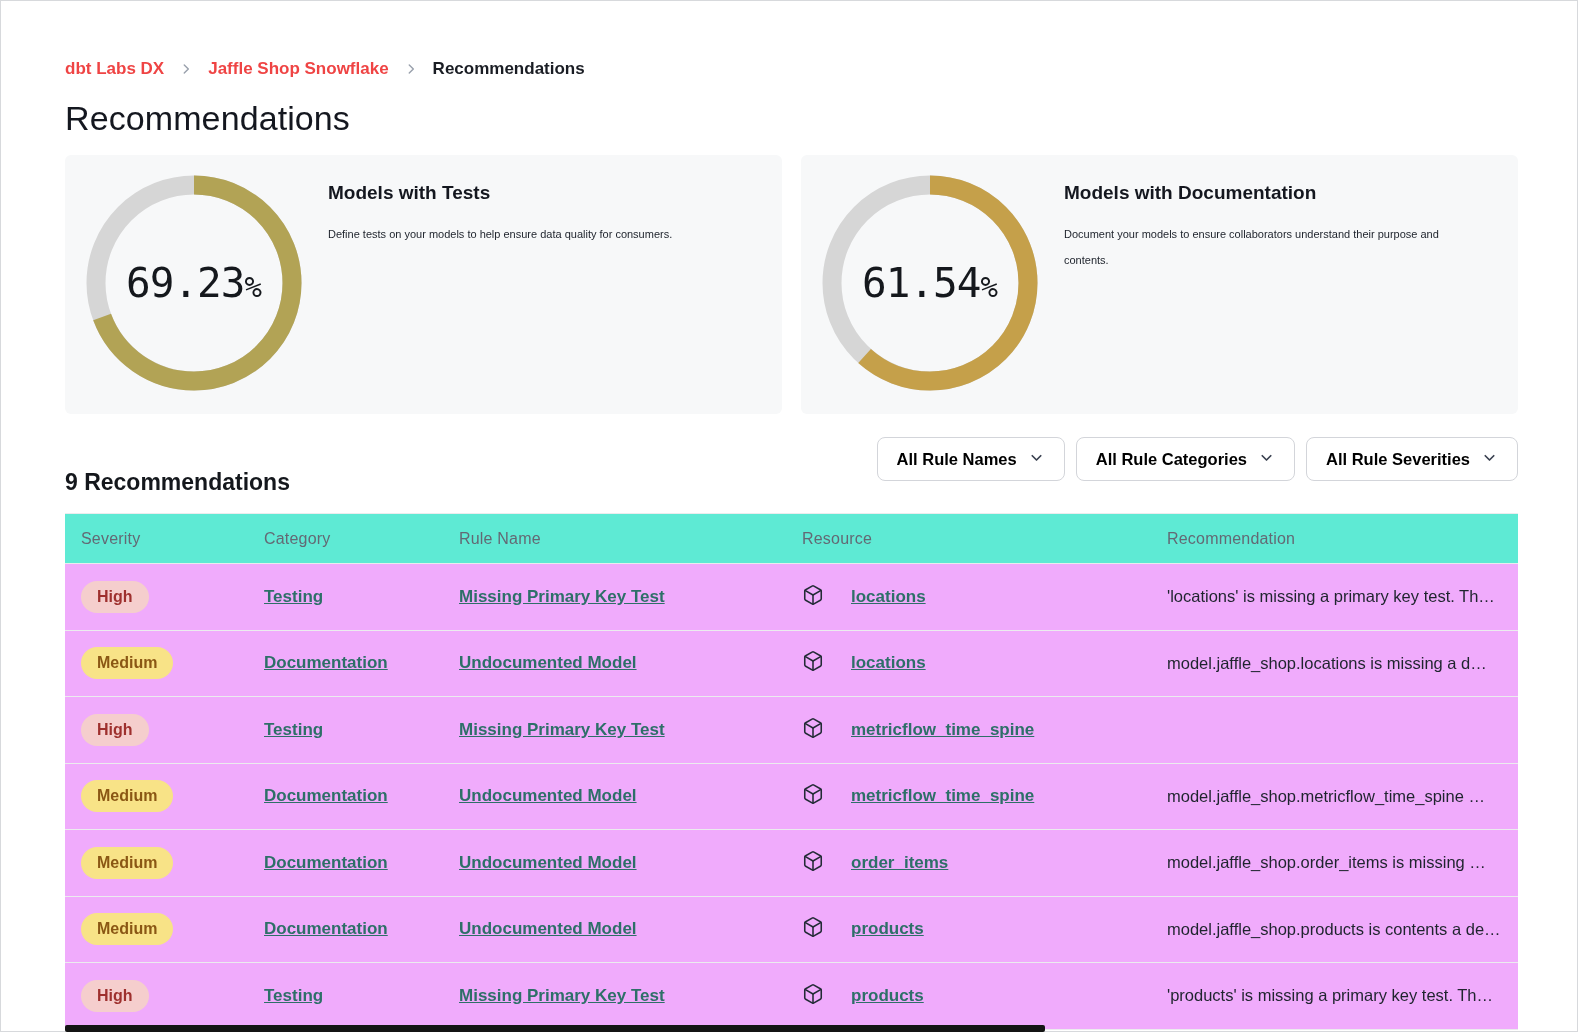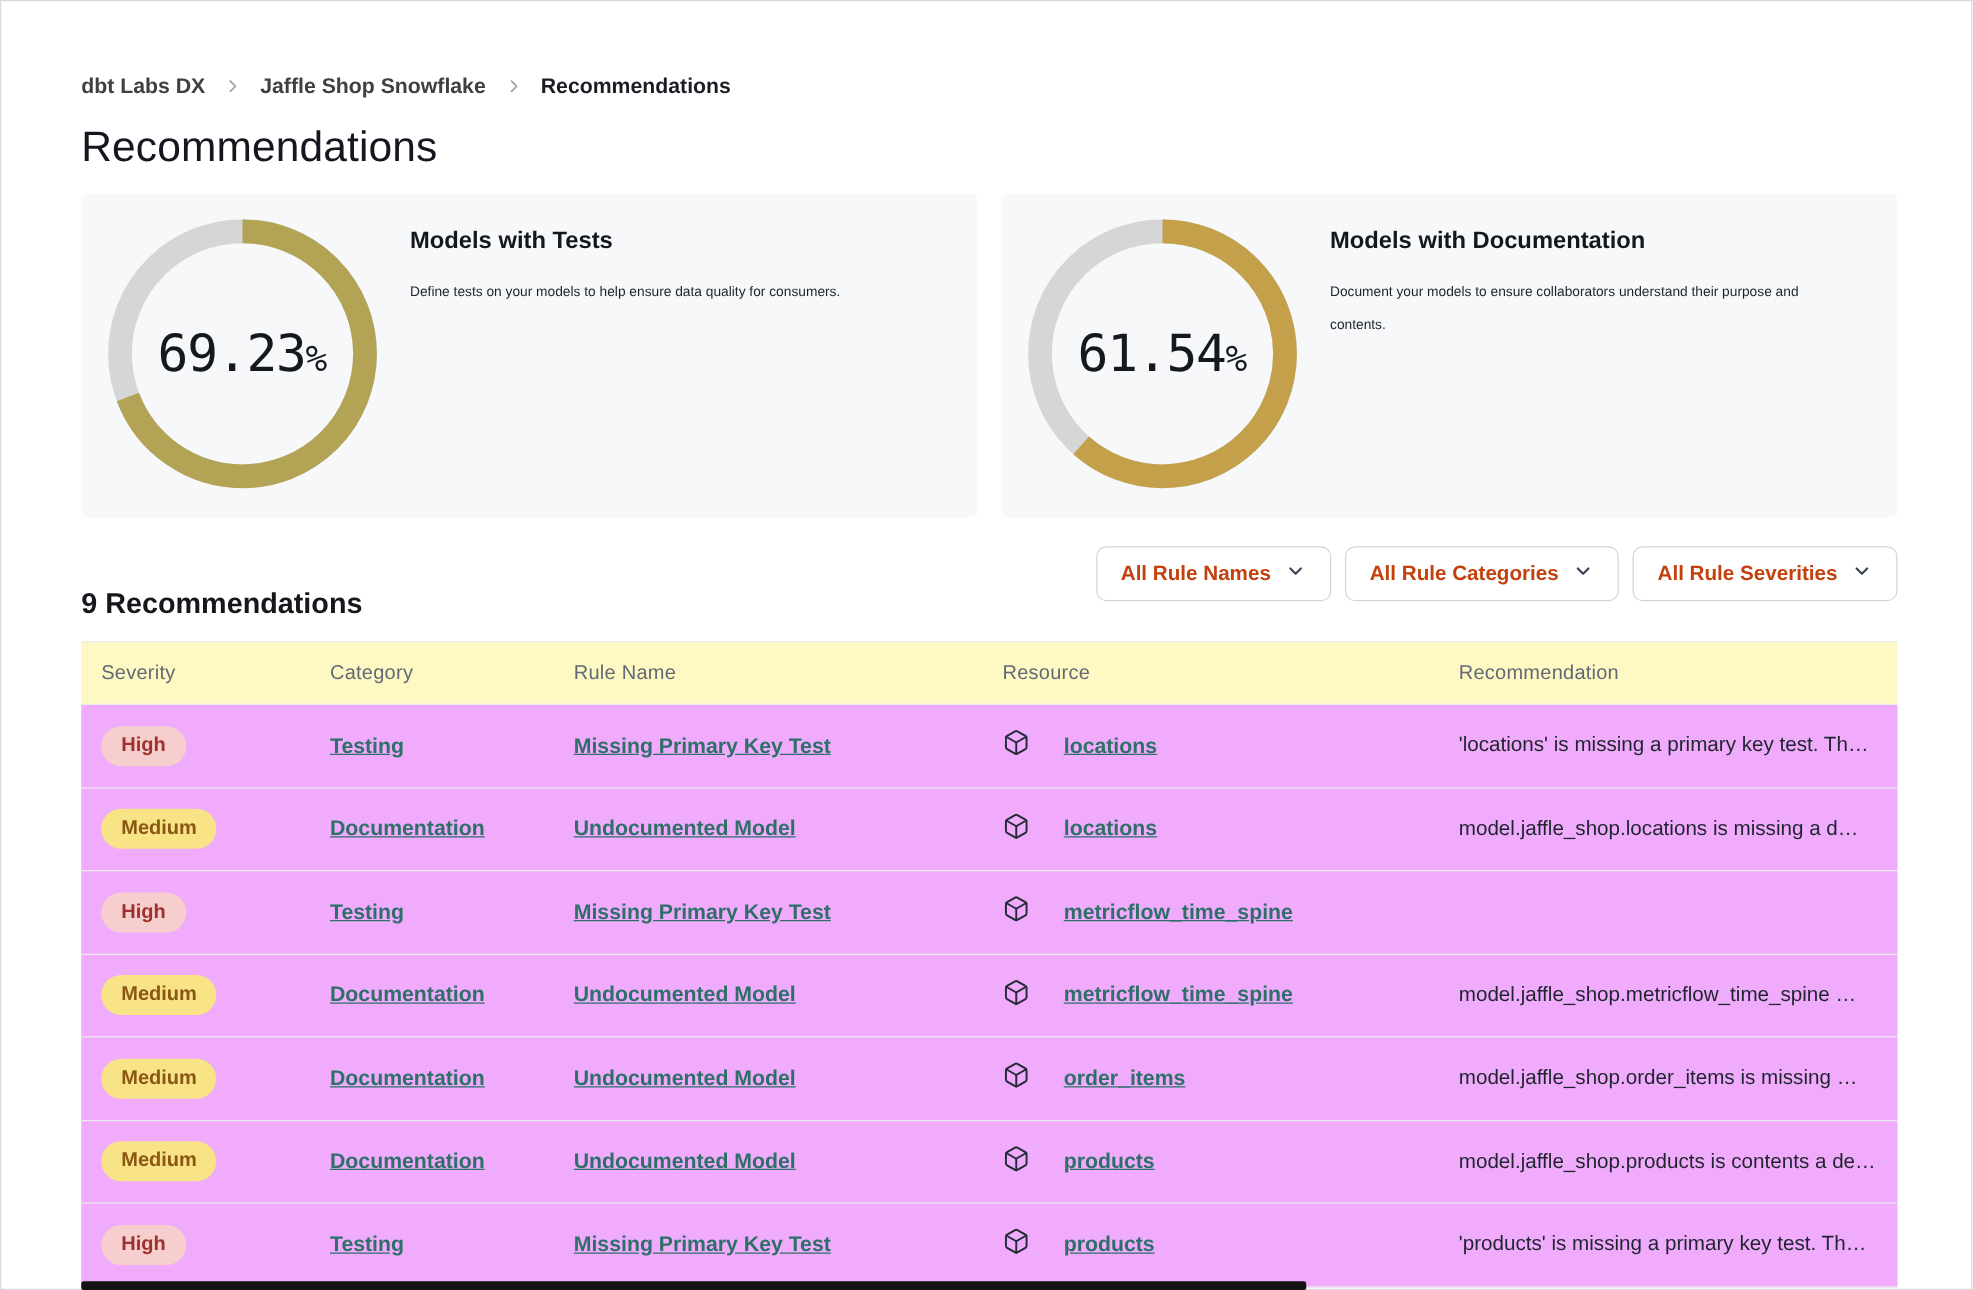--- a/index.html
+++ b/index.html
@@ -2,21 +2,21 @@
 <html><head>
 <meta charset="utf-8">
 <style>
   * { margin:0; padding:0; box-sizing:border-box; }
   html,body { width:1578px; height:1032px; background:#ffffff; }
   body { font-family:"Liberation Sans", sans-serif; color:#1a1f27; position:relative; overflow:hidden; }
   .viewport { position:absolute; inset:0; border:1px solid #d7d9dc; background:#fff; }
 
   
   .breadcrumb { position:absolute; left:64px; top:58px; display:flex; align-items:center; gap:15px; }
-  .crumb { font-size:17px; font-weight:700; color:#404040; cursor:pointer; }
+  .crumb { font-size:17px; font-weight:700; color:#ef4444; cursor:pointer; }
   .crumb.current { color:#1a1d24; cursor:default; }
   .sep-icon { display:inline-flex; }
 
   
   .page-title { position:absolute; left:64px; top:98px; font-size:34px; font-weight:500; color:#14171f; letter-spacing:.1px; }
 
   
   .cards { position:absolute; left:64px; top:154px; width:1453px; display:flex; gap:19px; }
   .card { flex:1; height:259px; background:#f7f8f9; border-radius:6px; display:flex; padding:20px 24px 20px 21px; gap:26px; }
   .donut { position:relative; width:216px; height:216px; flex:0 0 216px; }
@@ -30,26 +30,26 @@
   .card-text p { font-size:11px; line-height:26px; color:#1d222b; }
   .card:nth-child(1) .card-text p { max-width:500px; }
   .card:nth-child(2) .card-text p { max-width:398px; }
 
   
   .list-toolbar { position:absolute; left:64px; top:436px; width:1453px; display:flex; justify-content:space-between; align-items:center; height:44px; }
   .list-toolbar h2 { font-size:23px; font-weight:700; color:#14171c;margin-top:46px; }
   .filters { display:flex; gap:11px; }
   .filter-btn { height:44px; padding:0 19px; border-radius:8px; border:1px solid #d3d5da; background:#fff;
                 display:inline-flex; align-items:center; gap:11px; font-family:inherit;
-                font-size:16.5px; font-weight:600; color:#c2410c; cursor:pointer; }
+                font-size:16.5px; font-weight:600; color:#000000; cursor:pointer; }
 
   
   .table { position:absolute; left:64px; top:512px; width:1453px; }
   .thead, .trow { display:grid; grid-template-columns:183px 195px 343px 365px 1fr; align-items:center; }
-  .thead { height:51px; background:#fef9c3; border-top:1px solid #ebecee; border-bottom:1px solid #ebecee;
+  .thead { height:51px; background:#5eead4; border-top:1px solid #ebecee; border-bottom:1px solid #ebecee;
            color:#636974; font-size:16px; font-weight:500; letter-spacing:.2px; }
   .trow { height:66.5px; border-bottom:1px solid #ebecee; background:#f0abfc; }
   .cell { padding-left:16px; }
   .badge { display:inline-block; padding:7px 16px; border-radius:999px; font-weight:700; font-size:16px; }
   .link { color:#2e6f68; text-decoration:underline; font-weight:600; font-size:17px; cursor:pointer; }
   .resource-cell { display:flex; align-items:center; gap:27px; }
   .cube { flex:0 0 auto; }
   .rec-cell { color:#1f242e; font-size:16.5px; white-space:nowrap; overflow:hidden; text-overflow:ellipsis; padding-right:8px; }
 
   

